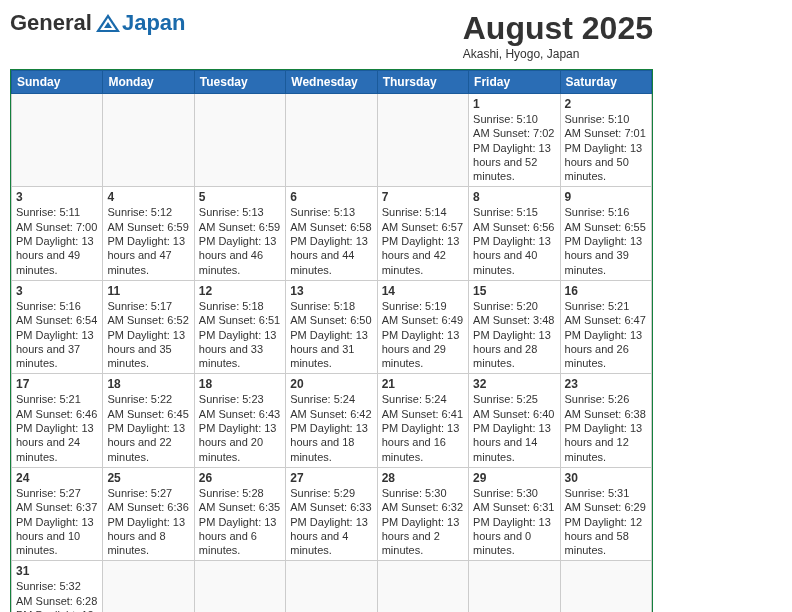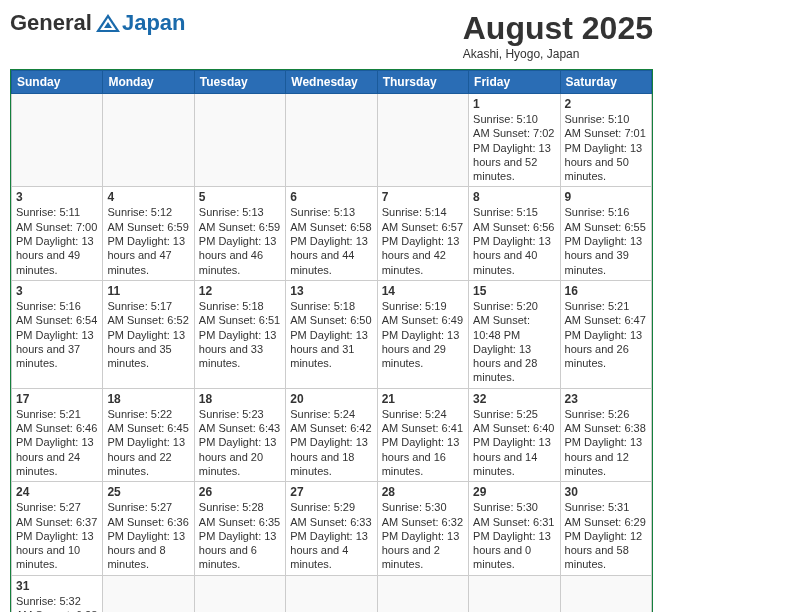--- a/index.html
+++ b/index.html
@@ -219,21 +219,21 @@
             </td>
             <td>
               <span class="day-num">14</span>
               <div class="day-info">Sunrise: 5:19 AM
 Sunset: 6:49 PM
 Daylight: 13 hours and 29 minutes.</div>
             </td>
             <td>
               <span class="day-num">15</span>
               <div class="day-info">Sunrise: 5:20 AM
-Sunset: 10:48 PM
+Sunset: 3:48 PM
 Daylight: 13 hours and 28 minutes.</div>
             </td>
             <td>
               <span class="day-num">16</span>
               <div class="day-info">Sunrise: 5:21 AM
 Sunset: 6:47 PM
 Daylight: 13 hours and 26 minutes.</div>
             </td>
           </tr>
           <tr>

